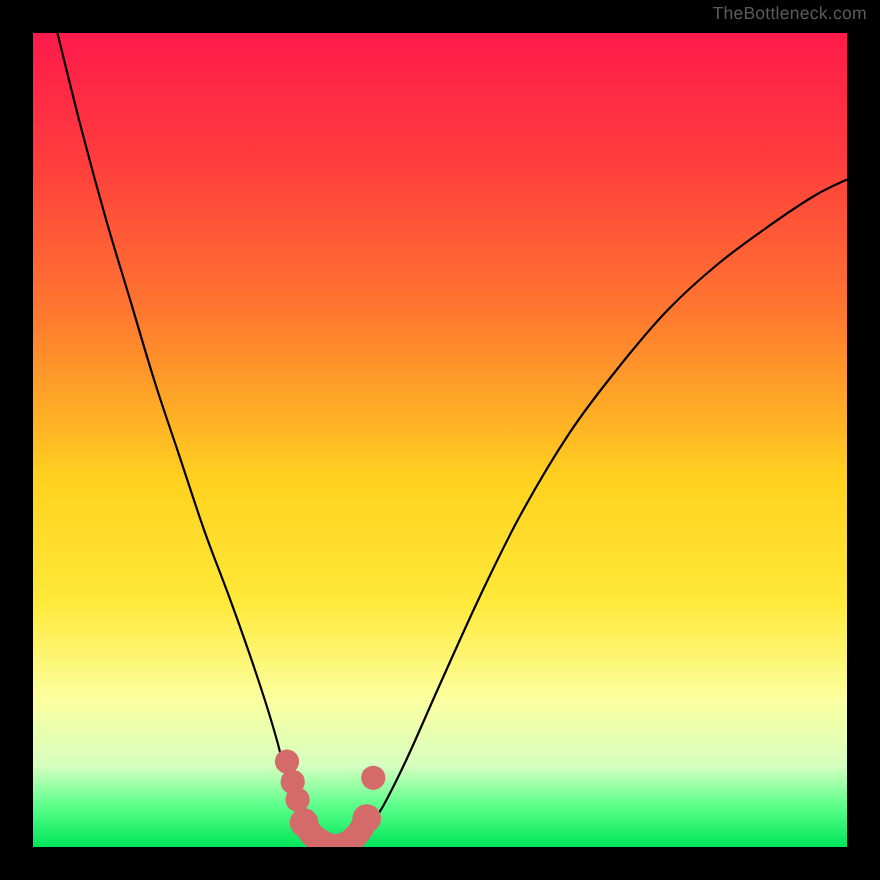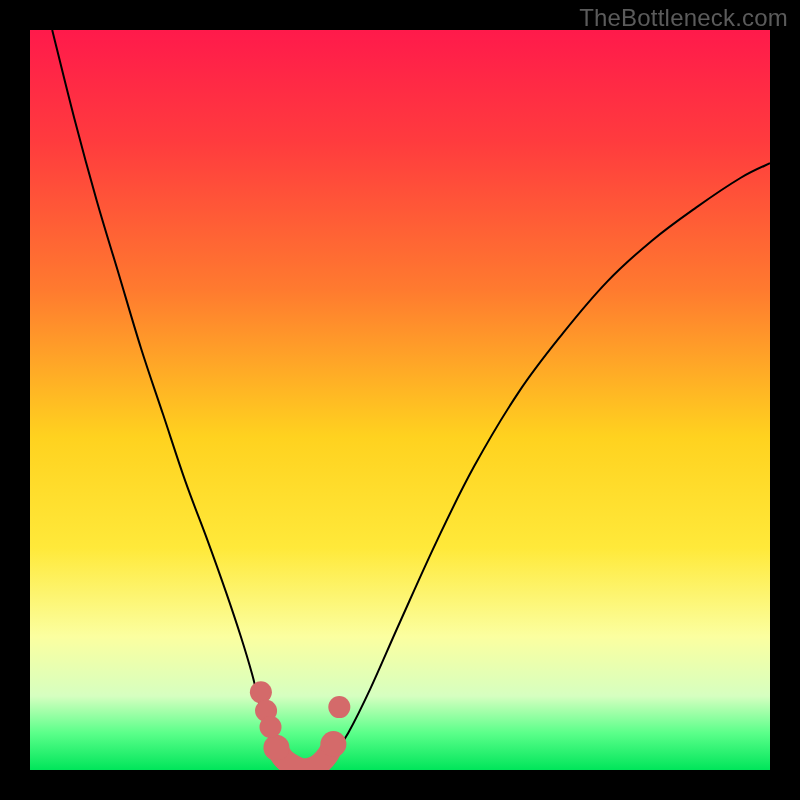--- a/index.html
+++ b/index.html
@@ -22,21 +22,21 @@
     left: 30px;
     top: 30px;
     width: 740px;
     height: 740px;
     overflow: hidden;
   }
   .watermark {
     position: absolute;
     top: 4px;
     right: 12px;
-    font-size: 24px;
+    font-size: 16px;
     font-weight: 500;
     color: #5b5b5b;
     letter-spacing: 0.2px;
     user-select: none;
   }
   svg.curves {
     position: absolute;
     left: 0; top: 0;
     width: 740px;
     height: 740px;

